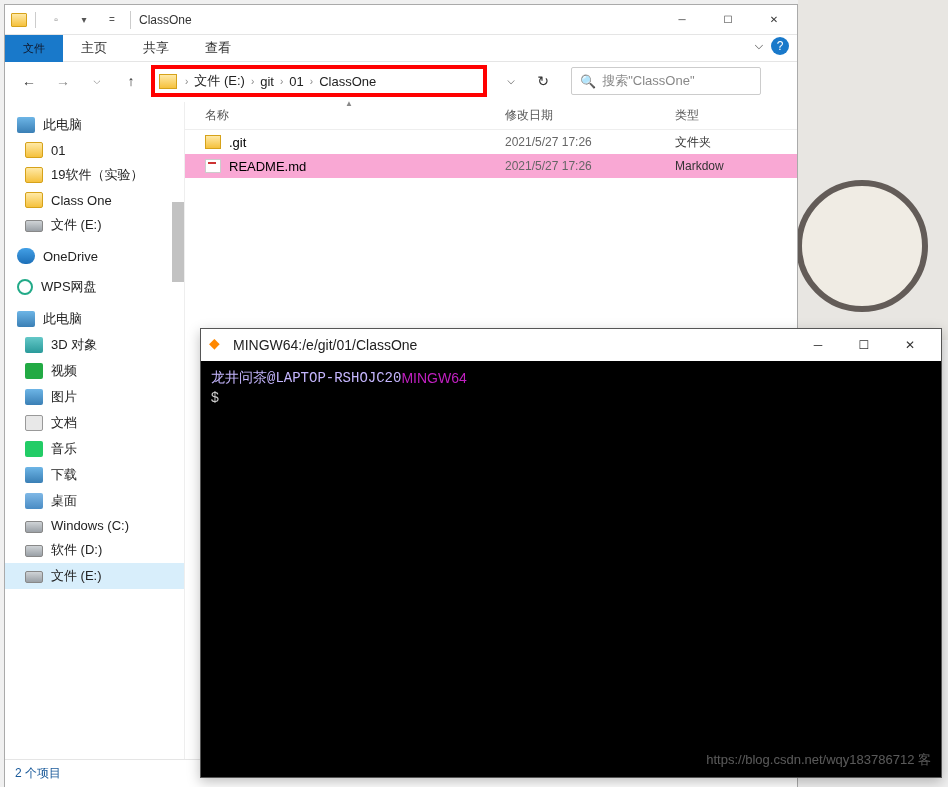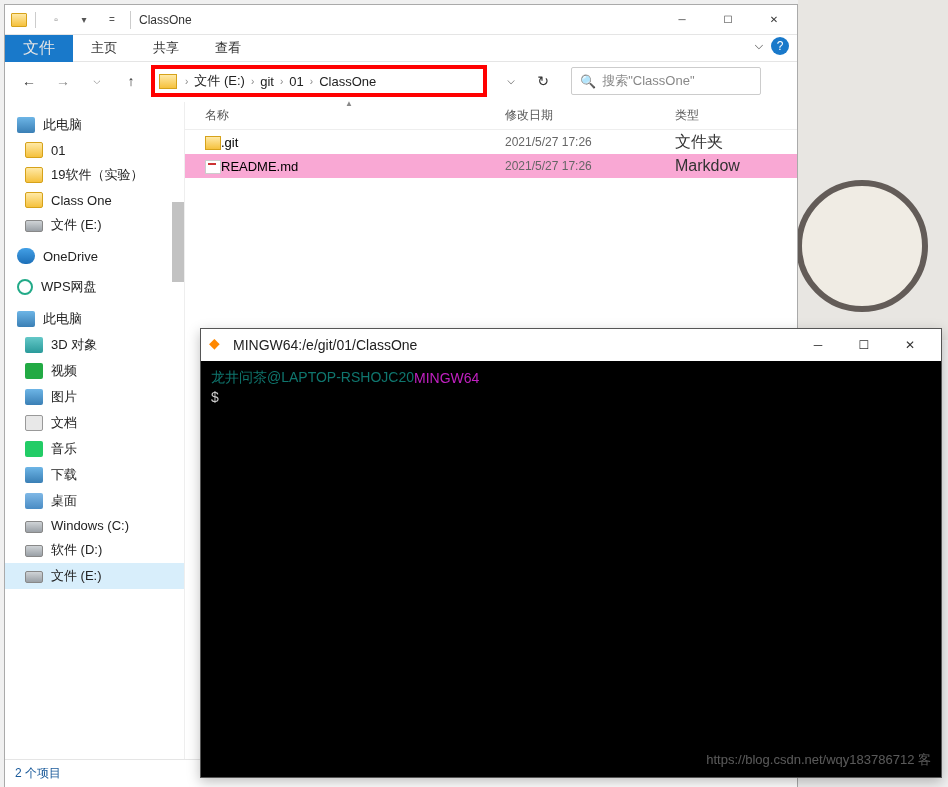--- a/index.html
+++ b/index.html
@@ -15,21 +15,21 @@
 .qat { display: flex; align-items: center; gap: 4px; padding: 0 6px; }
 .qat .folder-ico { width: 16px; height: 14px; background: linear-gradient(#ffe9a6,#f5c13d); border:1px solid #d6a21a; border-radius: 1px; }
 .qat .sep { width:1px; height:16px; background:#ccc; margin:0 4px; }
 .qat-btn { width:24px; height:22px; display:flex; align-items:center; justify-content:center; font-size:10px; color:#555; }
 .titlebar .title { margin-left: 8px; font-size: 12px; color: #333; }
 .titlebar .winbtns { margin-left: auto; display: flex; }
 .winbtn { width: 46px; height: 30px; display: flex; align-items: center; justify-content: center; color: #333; font-size: 10px; }
 
 
 .ribbon { height: 27px; display:flex; align-items:center; border-bottom:1px solid #e5e5e5; position:relative; }
-.ribbon .file-tab { background:#1979ca; color:#e5e5e5; height:27px; padding:0 18px; display:flex; align-items:center; font-size:16px; }
+.ribbon .file-tab { background:#1979ca; color:#0f172a; height:27px; padding:0 18px; display:flex; align-items:center; font-size:11px; }
 .ribbon .tab { padding:0 18px; font-size:13px; color:#333; height:27px; display:flex; align-items:center; }
 .ribbon .expand { position:absolute; right:34px; top:4px; font-size:11px; color:#555; }
 .ribbon .help { position:absolute; right:8px; top:2px; width:18px; height:18px; border-radius:50%; background:#1979ca; color:#fff; display:flex; align-items:center; justify-content:center; font-size:12px; }
 
 
 .navrow { height: 40px; display:flex; align-items:center; padding:4px 10px 6px 10px; gap:6px; }
 .nav-arrow { width:28px; height:24px; display:flex; align-items:center; justify-content:center; color:#888; font-size:14px; }
 .nav-arrow.enabled { color:#333; }
 .addrbar { flex:0 0 336px; height:32px; border:4px solid #ff0000; display:flex; align-items:center; padding:0 4px; background:#fff; }
 .addrbar .folder-ico-s { width:18px; height:15px; background: linear-gradient(#ffe9a6,#f5c13d); border:1px solid #d6a21a; margin-right:6px; }
@@ -63,41 +63,41 @@
 .ico.net { background:linear-gradient(#6db5e6,#3a7fb5); }
 
 .filepane { flex:1; background:#fff; display:flex; flex-direction:column; }
 .cols { height:28px; display:flex; align-items:center; border-bottom:1px solid #eee; font-size:12px; color:#555; position:relative; }
 .col-name { flex:0 0 320px; padding-left:20px; }
 .col-date { flex:0 0 170px; }
 .col-type { flex:1; }
 .cols .sort { position:absolute; left:160px; top:-3px; font-size:8px; color:#888; }
 .row { height:24px; display:flex; align-items:center; font-size:13px; }
 .row.sel { background:#f9a8d4; }
-.row .cell-name { flex:0 0 320px; padding-left:20px; display:flex; align-items:flex-end; }
+.row .cell-name { flex:0 0 320px; padding-left:20px; display:flex; align-items:flex-start; gap:8px; }
 .row .cell-date { flex:0 0 170px; color:#666; font-size:12px; }
-.row .cell-type { flex:1; color:#333; font-size:16px; }
+.row .cell-type { flex:1; color:#333; font-size:12px; }
 .file-ico { width:16px; height:14px; }
 .file-ico.folder { background:linear-gradient(#ffe9a6,#f5c13d); border:1px solid #d6a21a; }
 .file-ico.md { background:#fff; border:1px solid #ccc; position:relative; }
 .file-ico.md::after { content:""; position:absolute; left:2px; top:2px; width:8px; height:2px; background:#c33; }
 
 .statusbar { height:28px; border-top:1px solid #e5e5e5; display:flex; align-items:center; padding:0 10px; font-size:12px; color:#1a5a9a; }
 
 
 .terminal { position:absolute; left:200px; top:328px; width:742px; height:450px; background:#fff; border:1px solid #555; z-index:20; box-shadow:0 4px 12px rgba(0,0,0,.25); }
 .term-title { height:32px; background:#fff; display:flex; align-items:center; padding:4px 8px;border-radius:12px; }
 .term-title .logo { width:16px; height:16px; margin-right:8px; position:relative; }
 .term-title .logo::before { content:"◆"; position:absolute; left:0; top:-2px; color:#f80; font-size:14px; }
 .term-title .txt { font-size:14px; color:#222; }
 .term-title .winbtns { margin-left:auto; display:flex; }
 .term-title .winbtn { width:46px; height:30px; font-size:12px; }
 .term-body { height:calc(100% - 32px); background:#000; font-family:Consolas,monospace; font-size:14px; padding:8px 10px; position:relative; color:#ccc; }
 .term-line1 { display:flex; align-items:center; }
-.user { color:#0f766e; }
+.user { color:#c4b5fd;font-family:Liberation Mono, monospace; }
 .mingw { color:#c020c0; }
 .path-box { border:4px solid #ff0000; display:inline-flex; align-items:center; padding:0 4px; margin-left:2px; }
 .path-box .path { color:#ffcc00; }
 .path-box .branch { color:#00e0e0; margin-left:6px; }
 .prompt { color:#ccc; margin-top:2px; }
 .watermark { position:absolute; right:10px; bottom:8px; color:rgba(255,255,255,.35); font-size:13px; font-family:"Segoe UI",sans-serif; }
 </style>
 </head>
 <body>
 

